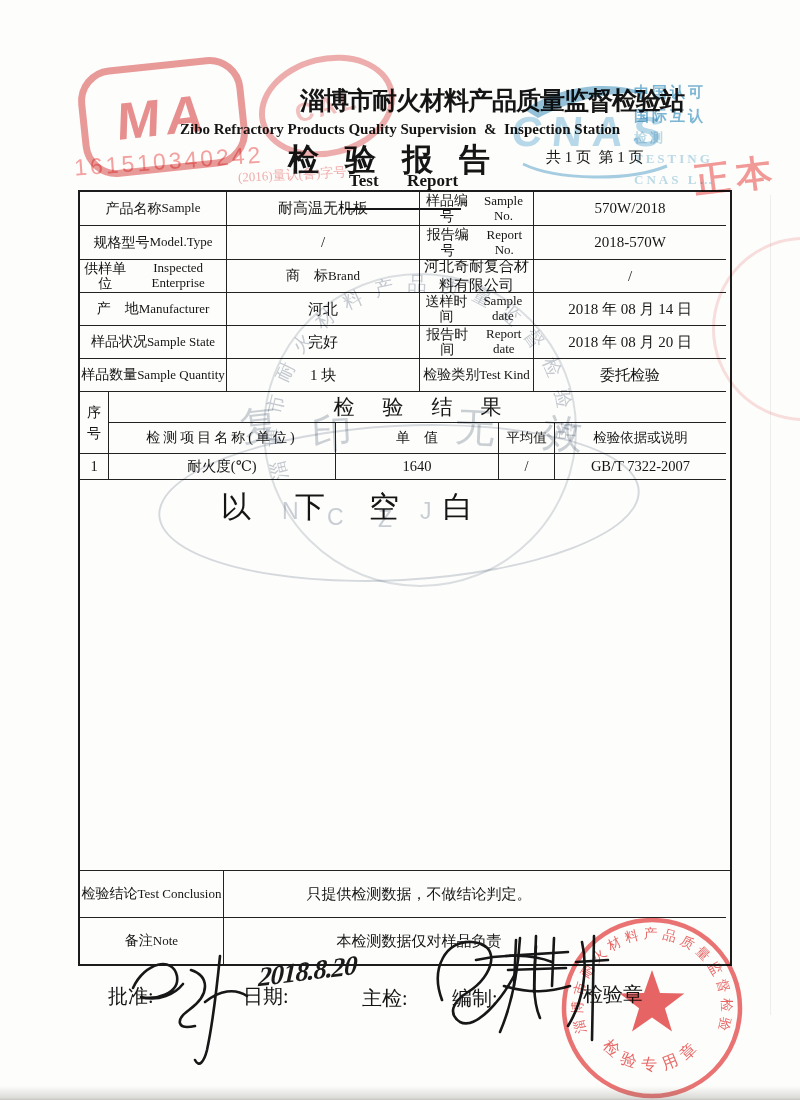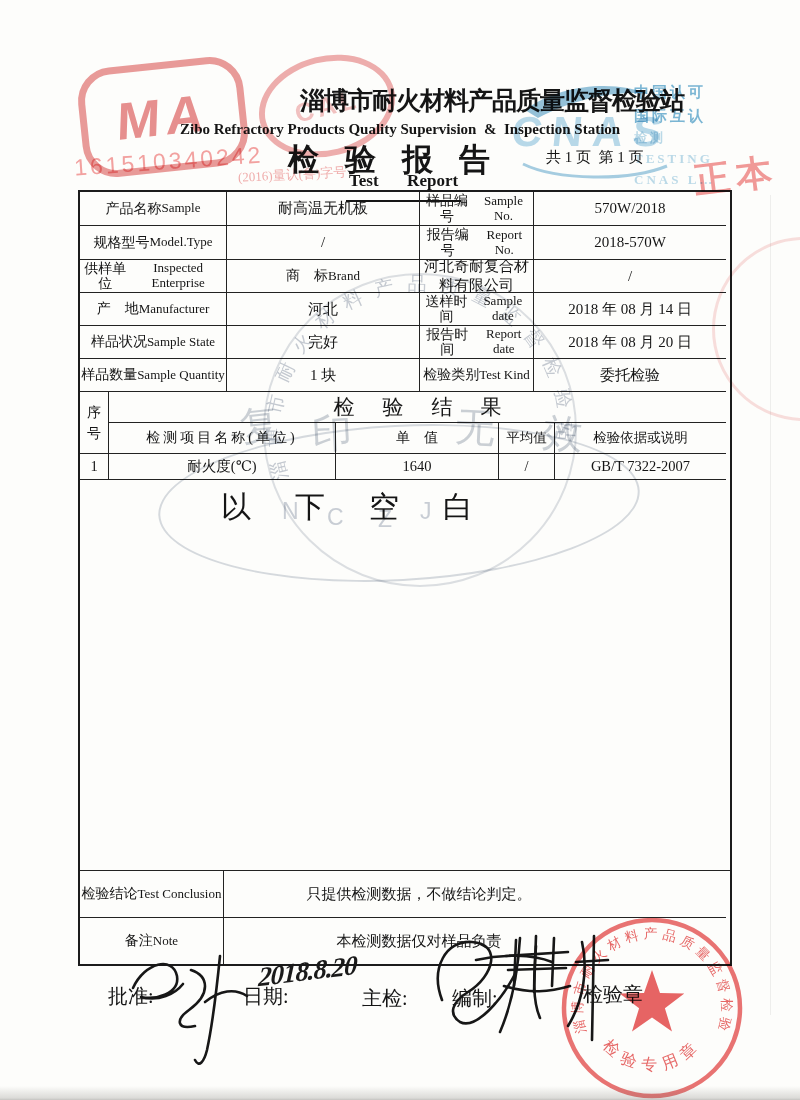--- a/index.html
+++ b/index.html
@@ -7,21 +7,21 @@
         font-family:"Liberation Serif","DejaVu Serif",serif;color:#151515;}
   .abs{position:absolute;}
   .stamp{position:absolute;mix-blend-mode:multiply;pointer-events:none;}
 
   
   .org-cn{left:300px;top:84px;font-size:25px;font-weight:700;letter-spacing:-1px;white-space:nowrap;}
   .org-en{left:180px;top:121px;font-size:15px;font-weight:700;white-space:pre;}
   .title-cn{left:288px;top:139px;font-size:31px;font-weight:700;letter-spacing:26px;white-space:nowrap;}
   .pages{left:546px;top:148px;font-size:15px;white-space:pre;}
   .title-en{left:346px;top:171px;font-size:17px;font-weight:700;white-space:pre;word-spacing:10px;
-            border-bottom:2px solid #161616;padding:0 3px 9px 3px;}
+            border-bottom:2px solid #161616;padding:0 3px 17px 3px;}
 
   
   .doc-table{position:absolute;left:78px;top:190px;width:650px;border:2px solid #1c1c1c;}
   .grid{display:grid;}
   .info-grid{grid-template-columns:147px 193px 114px 192px;grid-template-rows:34px 34px 33px 33px 33px 33px;}
   .c{border-right:1.5px solid #222;border-bottom:1.5px solid #222;display:flex;flex-direction:row;
      align-items:center;justify-content:center;text-align:center;overflow:hidden;}
   .nr{border-right:none;}
   .nb{border-bottom:none;}
   .lc{font-size:14px;line-height:1.1;}

